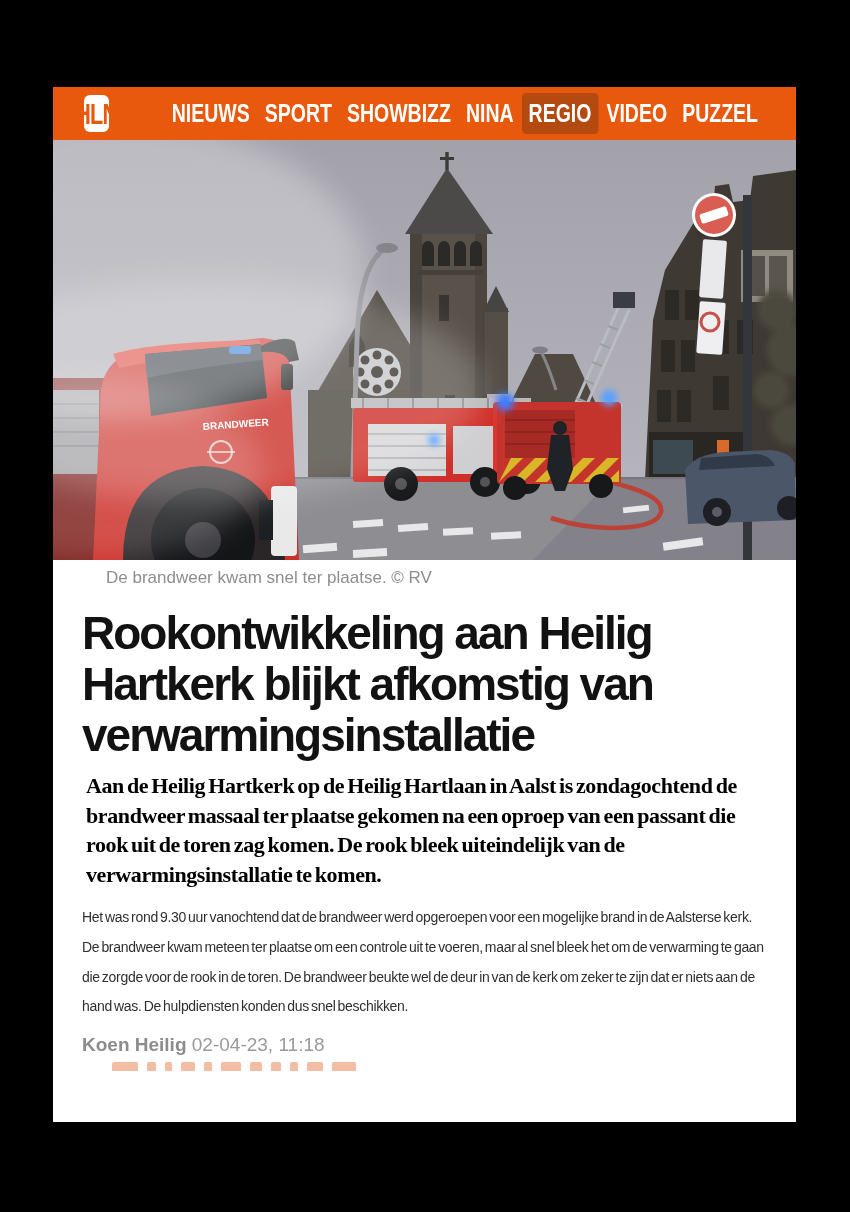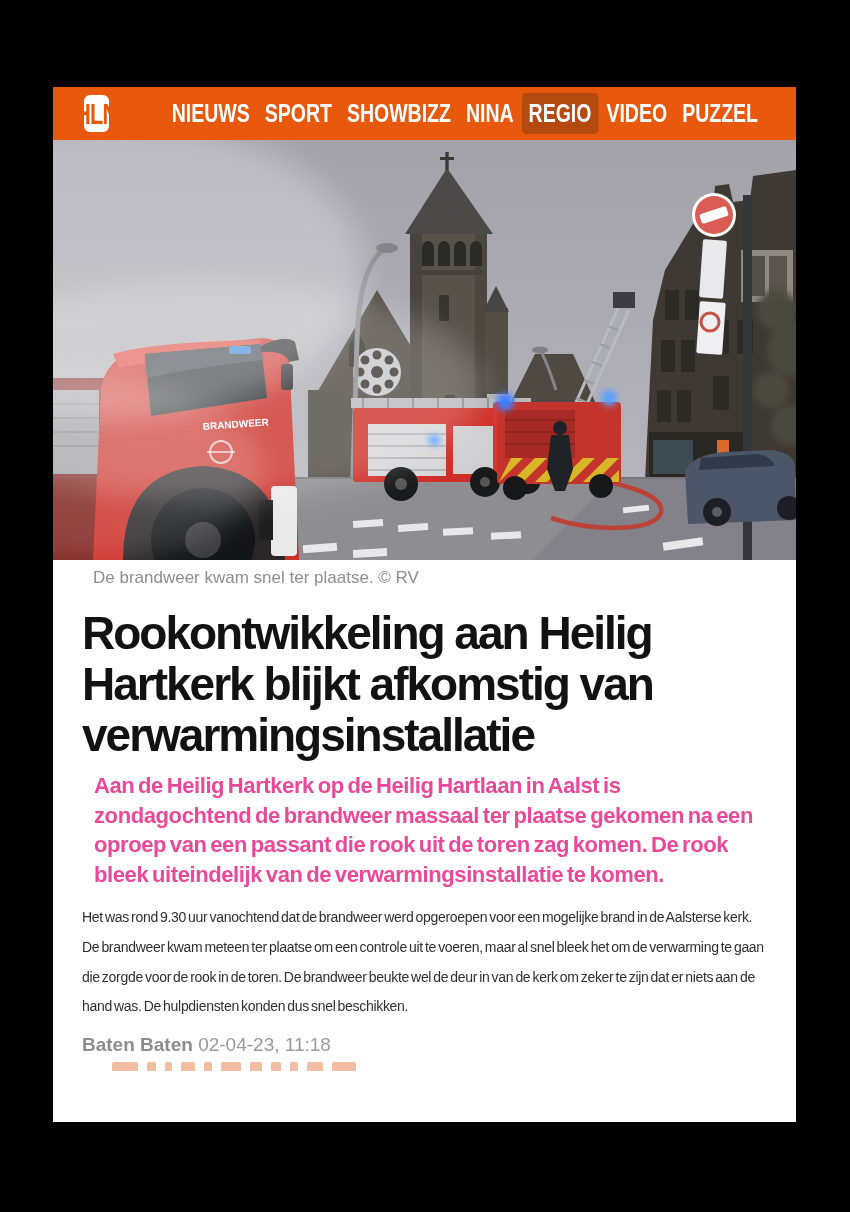--- a/index.html
+++ b/index.html
@@ -14,29 +14,29 @@
   .brand span{color:#e8590e;font-weight:bold;font-size:30px;line-height:1;
               display:inline-block;transform:scaleX(0.72);letter-spacing:-1px;}
   .nav-items{display:flex;gap:2px;margin-left:56px;align-items:center;
              transform:scaleX(0.75);transform-origin:left center;white-space:nowrap;}
   .nav-item{color:#fff;font-weight:bold;font-size:26px;letter-spacing:0;
             padding:5px 9px;border-radius:5px;cursor:pointer;}
   .nav-item.active{background:#b54a10;}
   
   figure{margin:0;}
   .photo{width:743px;height:420px;display:block;background:#aeadb5;}
-  .caption{height:36px;display:flex;align-items:center;padding-left:40px;
+  .caption{height:36px;display:flex;align-items:center;padding-left:53px;
            color:#8d8d8d;font-size:17px;}
   
   .article{padding:0 29px;}
   h1{font-family:Liberation Sans, sans-serif;font-weight:700;color:#121212;
      font-size:46px;line-height:51px;letter-spacing:-2px;margin:12px 0 0 0;}
-  .lede{font-family:Liberation Sans, sans-serif;font-weight:700;color:#ec4899;
+  .lede{font-family:Liberation Serif, serif;font-weight:700;color:#000000;
         font-size:22px;line-height:29.5px;letter-spacing:-0.4px;word-spacing:-2px;
-        margin:10px 0 0 12px;}
+        margin:10px 0 0 4px;}
   .bodytext{color:#2f2f2f;font-size:14px;line-height:29.8px;letter-spacing:-0.3px;
             word-spacing:-1.5px;margin:14px 0 0 0;}
   .byline{margin:12px 0 0 0;font-size:19px;color:#9a9a9a;}
   .byline .author{font-weight:bold;color:#8c8c8c;cursor:pointer;}
   
   .partial-row{height:9px;overflow:hidden;margin:6px 0 0 30px;display:flex;gap:9px;align-items:flex-start;}
   .partial-row i{display:block;height:12px;background:#f0b193;border-radius:2px;opacity:.85;}
 </style>
 </head>
 <body>
@@ -317,21 +317,21 @@
       </g>
     </svg>
     <figcaption class="caption">De brandweer kwam snel ter plaatse. © RV</figcaption>
   </figure>
 
   <div class="article">
     <h1>Rookontwikkeling aan Heilig Hartkerk blijkt afkomstig van verwarmingsinstallatie</h1>
     <p class="lede">Aan de Heilig Hartkerk op de Heilig Hartlaan in Aalst is zondagochtend de brandweer massaal ter plaatse gekomen na een oproep van een passant die rook uit de toren zag komen. De rook bleek uiteindelijk van de verwarmingsinstallatie te komen.</p>
     <p class="bodytext">Het was rond 9.30 uur vanochtend dat de brandweer werd opgeroepen voor een mogelijke brand in de Aalsterse kerk. De brandweer kwam meteen ter plaatse om een controle uit te voeren, maar al snel bleek het om de verwarming te gaan die zorgde voor de rook in de toren. De brandweer beukte wel de deur in van de kerk om zeker te zijn dat er niets aan de hand was. De hulpdiensten konden dus snel beschikken.</p>
     <div class="byline">
-      <span class="author">Baten Baten</span>
+      <span class="author">Koen Heilig</span>
       <span>02-04-23, 11:18</span>
     </div>
     <div class="partial-row">
       <i style="width:26px"></i>
       <i style="width:9px"></i>
       <i style="width:7px"></i>
       <i style="width:14px"></i>
       <i style="width:8px"></i>
       <i style="width:20px"></i>
       <i style="width:12px"></i>

